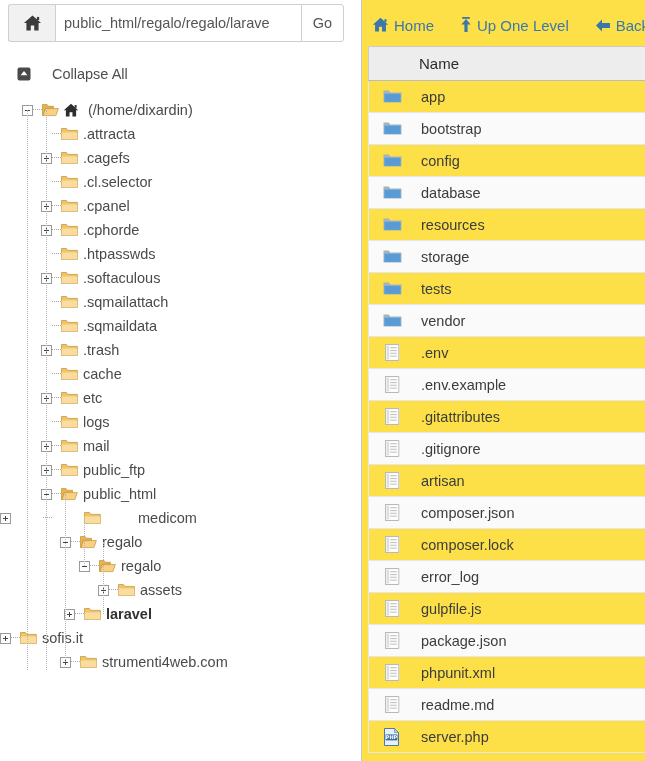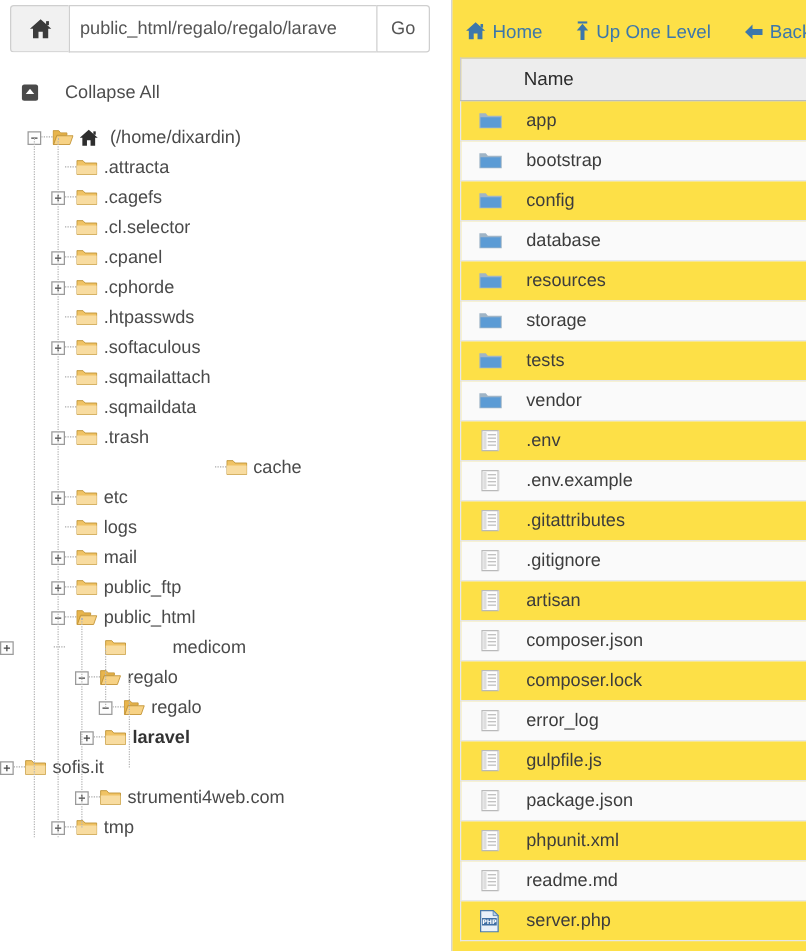--- a/index.html
+++ b/index.html
@@ -348,21 +348,21 @@
       </div>
       <div class="node" style="padding-left: 41px;">
         <span class="toggle plus"></span>
         <span class="connector"></span>
         <svg width="17" height="14" viewBox="0 0 17 14" class="fico">
           <path d="M0.5 12.5 L0.5 1.5 L5.4 1.5 L7 3.4 L16.4 3.4 L16.4 12.5 Z" fill="#f0c365" stroke="#bd9133" stroke-width="0.7"></path>
           <path d="M0.6 5.4 L16.3 5.4 L16.3 12.4 L0.6 12.4 Z" fill="#f8dca0" stroke="none"></path>
         </svg>
         <span class="lbl">.trash</span>
       </div>
-      <div class="node" style="padding-left: 41px; justify-content: center;">
+      <div class="node" style="padding-left: 41px;">
         <span class="toggle none"></span>
         <span class="connector"></span>
         <svg width="17" height="14" viewBox="0 0 17 14" class="fico">
           <path d="M0.5 12.5 L0.5 1.5 L5.4 1.5 L7 3.4 L16.4 3.4 L16.4 12.5 Z" fill="#f0c365" stroke="#bd9133" stroke-width="0.7"></path>
           <path d="M0.6 5.4 L16.3 5.4 L16.3 12.4 L0.6 12.4 Z" fill="#f8dca0" stroke="none"></path>
         </svg>
         <span class="lbl">cache</span>
       </div>
       <div class="node" style="padding-left: 41px;">
         <span class="toggle plus"></span>
@@ -428,20 +428,29 @@
         <span class="lbl">regalo</span>
       </div>
       <div class="node" style="padding-left: 79px;">
         <span class="toggle "></span>
         <span class="connector"></span>
         <svg width="17" height="14" viewBox="0 0 17 14" class="fico">
           <path d="M0.5 12.5 L0.5 1.5 L5 1.5 L6.5 3.3 L11.5 3.3 L11.5 5.2 L3.6 5.2 L1.2 12.5 Z" fill="#e8b54d" stroke="#c29233" stroke-width="0.7"></path>
           <path d="M3.4 5.6 L16.4 5.6 L13.9 12.6 L0.9 12.6 Z" fill="#f7d285" stroke="#c29233" stroke-width="0.7"></path>
         </svg>
         <span class="lbl">regalo</span>
+      </div>
+      <div class="node" style="padding-left: 98px;">
+        <span class="toggle plus"></span>
+        <span class="connector"></span>
+        <svg width="17" height="14" viewBox="0 0 17 14" class="fico">
+          <path d="M0.5 12.5 L0.5 1.5 L5.4 1.5 L7 3.4 L16.4 3.4 L16.4 12.5 Z" fill="#f0c365" stroke="#bd9133" stroke-width="0.7"></path>
+          <path d="M0.6 5.4 L16.3 5.4 L16.3 12.4 L0.6 12.4 Z" fill="#f8dca0" stroke="none"></path>
+        </svg>
+        <span class="lbl">assets</span>
       </div>
       <div class="node bold" style="padding-left: 64px;">
         <span class="toggle plus"></span>
         <span class="connector"></span>
         <svg width="17" height="14" viewBox="0 0 17 14" class="fico">
           <path d="M0.5 12.5 L0.5 1.5 L5.4 1.5 L7 3.4 L16.4 3.4 L16.4 12.5 Z" fill="#f0c365" stroke="#bd9133" stroke-width="0.7"></path>
           <path d="M0.6 5.4 L16.3 5.4 L16.3 12.4 L0.6 12.4 Z" fill="#f8dca0" stroke="none"></path>
         </svg>
         <span class="lbl">laravel</span>
       </div>

